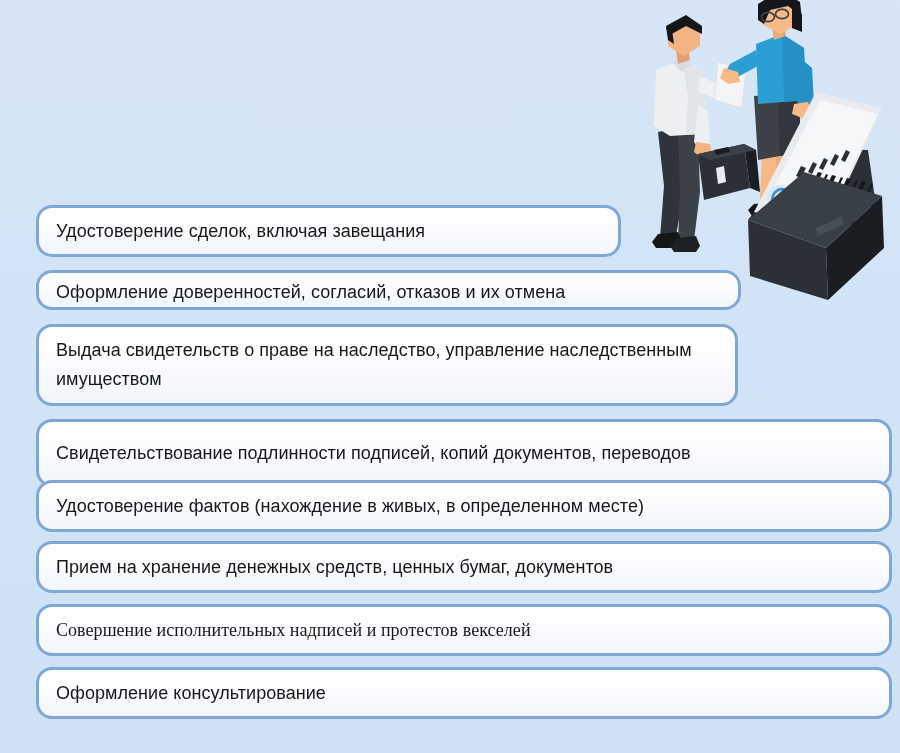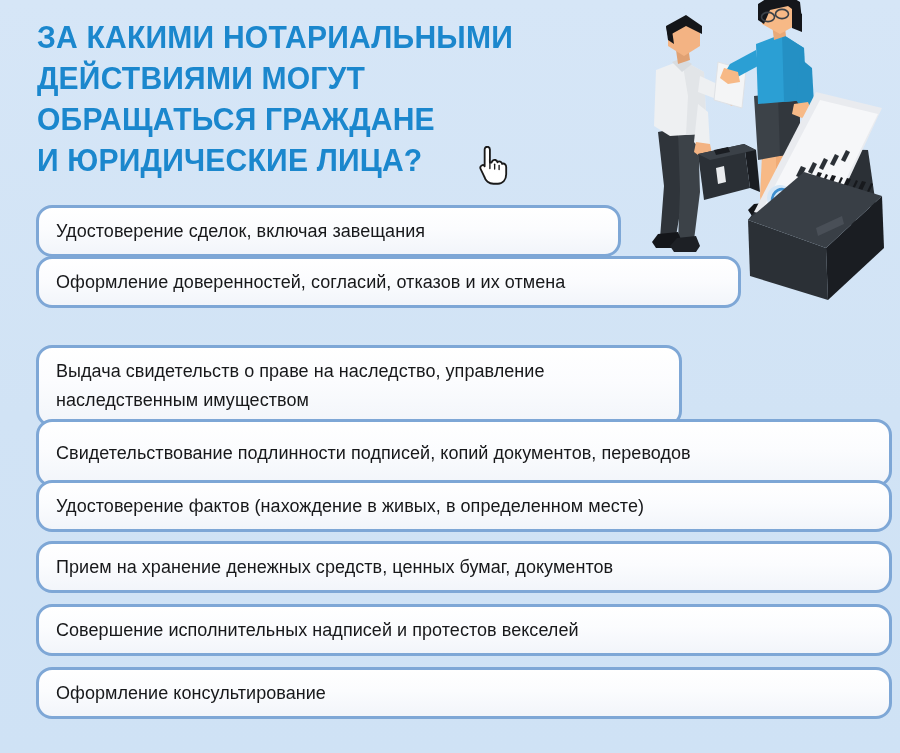--- a/index.html
+++ b/index.html
@@ -211,64 +211,41 @@
 
         <path d="M128 220 L206 248 L208 300 L130 276 Z" fill="#2b3036"></path>
         <path d="M206 248 L262 196 L264 248 L208 300 Z" fill="#1a1d22"></path>
         <path d="M128 220 L206 248 L262 196 L184 172 Z" fill="#393f46"></path>
 
         <path d="M196 228 L222 216 L224 224 L198 236 Z" fill="#494f57"></path>
       </g>
     </svg>
   </div>
 
-  <div class="title-block">
-    <div class="title-line">ЗА КАКИМИ НОТАРИАЛЬНЫМИ</div>
-    <div class="title-line">ДЕЙСТВИЯМИ МОГУТ</div>
-    <div class="title-line">ОБРАЩАТЬСЯ ГРАЖДАНЕ</div>
-    <div class="title-line with-cursor">
-      <span>И ЮРИДИЧЕСКИЕ ЛИЦА?</span>
-      <span class="cursor-icon">
-        <svg width="34" height="40" viewBox="0 0 34 40" xmlns="http://www.w3.org/2000/svg">
-          <path d="M9.5 3.5 C9.5 1.9 10.8 0.8 12.2 0.8 C13.6 0.8 14.9 1.9 14.9 3.5
-                   L14.9 16.5 L16.6 16.5 C17.4 14.6 19.0 13.6 20.6 14.0
-                   C21.7 14.3 22.4 15.1 22.6 16.2 C23.6 15.3 25.0 15.2 26.1 15.8
-                   C26.9 16.2 27.4 17.0 27.5 17.9 C28.5 17.4 29.7 17.6 30.5 18.3
-                   C31.3 19.0 31.7 20.0 31.7 21.1 L31.7 28.3
-                   C31.7 33.5 28.3 37.8 23.2 37.8 L18.6 37.8
-                   C14.0 37.8 10.3 34.6 9.0 30.4 L5.4 23.2
-                   C4.7 21.8 5.2 20.2 6.5 19.5 C7.6 18.9 8.9 19.2 9.5 20.2 Z" fill="#ffffff" stroke="#1a1a1a" stroke-width="1.9" stroke-linejoin="round"></path>
-          <path d="M14.9 22.6 L14.9 16.8" stroke="#1a1a1a" stroke-width="1.4" stroke-linecap="round"></path>
-          <path d="M19.8 23.1 L19.8 18.2" stroke="#1a1a1a" stroke-width="1.4" stroke-linecap="round"></path>
-          <path d="M24.4 23.6 L24.4 19.4" stroke="#1a1a1a" stroke-width="1.4" stroke-linecap="round"></path>
-        </svg>
-      </span>
-    </div>
-  </div>
 
   <div class="cards">
     <div class="card" style="top:205px;width:585px;height:52px;">
       <span class="card-label">Удостоверение сделок, включая завещания</span>
     </div>
-    <div class="card" style="top:256px;width:705px;height:52px;">
+    <div class="card" style="top:270px;width:705px;height:40px;align-items:flex-end;">
       <span class="card-label">Оформление доверенностей, согласий, отказов и их отмена</span>
     </div>
-    <div class="card" style="top:345px;width:646px;height:82px;">
+    <div class="card" style="top:324px;width:702px;height:82px;">
       <span class="card-label">Выдача свидетельств о праве на наследство, управление наследственным имуществом</span>
     </div>
     <div class="card" style="top:419px;width:856px;height:68px;">
       <span class="card-label">Свидетельствование подлинности подписей, копий документов, переводов</span>
     </div>
     <div class="card" style="top:541px;width:856px;height:52px;">
       <span class="card-label">Прием на хранение денежных средств, ценных бумаг, документов</span>
     </div>
     <div class="card" style="top:480px;width:856px;height:52px;">
       <span class="card-label">Удостоверение фактов (нахождение в живых, в определенном месте)</span>
     </div>
-    <div class="card" style="top:604px;width:856px;height:52px;">
+    <div class="card" style="top:604px;width:856px;height:52px;font-family:Liberation Serif, serif;">
       <span class="card-label">Совершение исполнительных надписей и протестов векселей</span>
     </div>
     <div class="card" style="top:667px;width:856px;height:52px;">
       <span class="card-label">Оформление консультирование</span>
     </div>
   </div>
 
 </div>
 
 </body></html>

